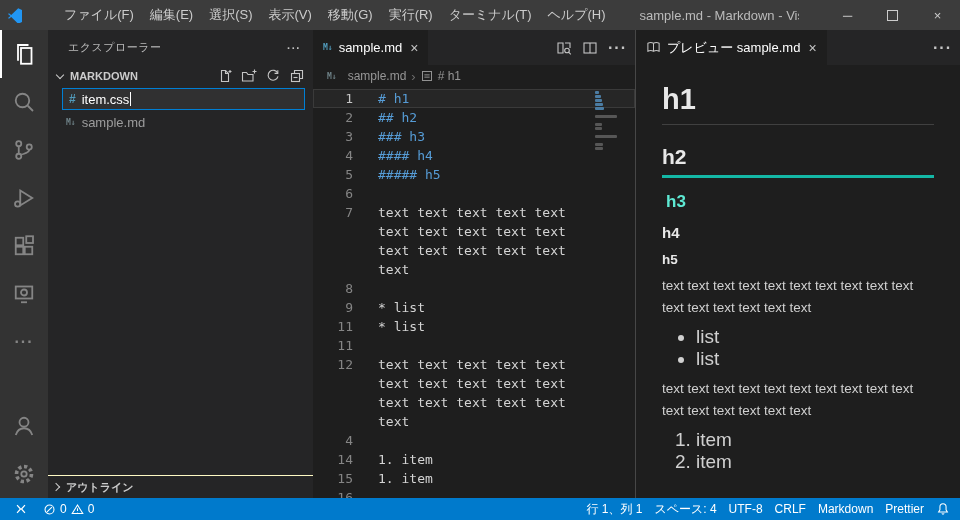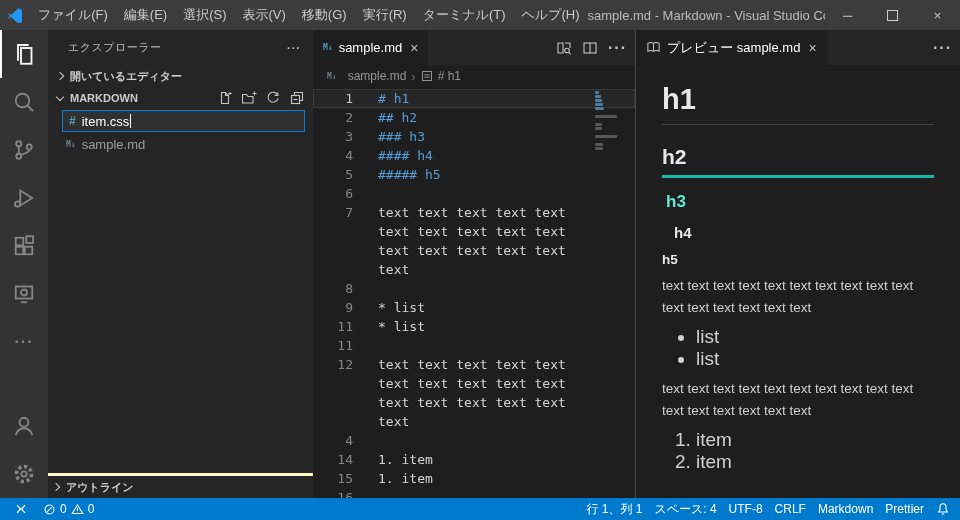--- a/index.html
+++ b/index.html
@@ -1,21 +1,21 @@
 <!DOCTYPE html>
 <html><head>
 <meta charset="utf-8">
 <style>
   html,body{margin:0;padding:0;background:#1e1e1e;}
   body{width:960px;height:520px;overflow:hidden;font-family:"Liberation Sans","DejaVu Sans",sans-serif;
        -webkit-font-smoothing:antialiased;color:#cccccc;}
   .window{width:960px;height:520px;display:flex;flex-direction:column;}
 
   
-  .titlebar{height:30px;background:#3c3c3c;display:flex;align-items:center;flex:0 0 30px;font-size:13px;color:#cccccc;}
+  .titlebar{height:30px;background:#3c3c3c;display:flex;align-items:center;flex:0 0 30px;font-size:13px;color:#cccccc;gap:26px;}
   .tb-logo{width:30px;display:flex;justify-content:center;align-items:center;}
   .menus{display:flex;}
   .menu-item{padding:0 8px;line-height:30px;cursor:default;white-space:nowrap;}
   .window-title{flex:1;text-align:center;color:#bbbbbb;white-space:nowrap;overflow:hidden;}
   .win-controls{display:flex;}
   .win-btn{width:45px;height:30px;display:flex;align-items:center;justify-content:center;font-size:13px;color:#cccccc;}
   .win-btn.max span{width:9px;height:9px;border:1px solid #cccccc;display:block;}
 
   
   .main{flex:1;display:flex;min-height:0;}
@@ -41,21 +41,21 @@
   .sb-actions{display:flex;gap:8px;align-items:center;}
   .sb-actions svg,.sb-actions span{color:#c5c5c5;}
   .newfile-row{padding:1px 8px 1px 14px;}
   .newfile-box{display:flex;align-items:center;height:20px;border:1px solid #007fd4;background:#303031;padding:0 4px;}
   .hash-icon{color:#519aba;font-weight:bold;font-size:12px;margin:0 6px 0 2px;}
   .newfile-text{color:#ffffff;font-size:13px;}
   .caret{display:inline-block;width:1px;height:14px;background:#ffffff;margin-left:1px;vertical-align:middle;}
   .file-row{height:22px;display:flex;align-items:center;padding-left:18px;color:#9d9d9d;}
   .md-badge{font:bold 8px "DejaVu Sans Mono",monospace;color:#6d8086;margin-right:6px;}
   .sb-fill{flex:1;}
-  .sb-outline{height:22px;display:flex;align-items:center;border-top:3px solid #fef9c3;font-size:11px;font-weight:bold;color:#cccccc;}
+  .sb-outline{height:22px;display:flex;align-items:center;border-top:1px solid #fef9c3;font-size:11px;font-weight:bold;color:#cccccc;}
 
   
   .editor-group{width:322px;flex:0 0 322px;background:#1e1e1e;display:flex;flex-direction:column;min-width:0;}
   .tabbar{height:35px;background:#252526;display:flex;align-items:stretch;flex:0 0 35px;}
   .tab{display:flex;align-items:center;padding:0 10px;background:#1e1e1e;color:#ffffff;font-size:13px;border-right:1px solid #252526;white-space:nowrap;}
   .tab .md-badge{color:#519aba;}
   .tab-close{margin-left:8px;color:#c5c5c5;font-size:14px;line-height:1;}
   .tab-actions{margin-left:auto;display:flex;align-items:center;gap:10px;padding-right:8px;color:#c5c5c5;}
   .breadcrumb{height:22px;display:flex;align-items:center;padding-left:14px;font-size:12px;color:#969696;flex:0 0 22px;gap:5px;}
   .bc-sep{font-size:13px;color:#6e6e6e;}
@@ -69,21 +69,21 @@
   .minimap{position:absolute;top:4px;right:14px;width:26px;display:flex;flex-direction:column;gap:1px;align-items:flex-start;}
   .mm-bar{height:3px;background:#565656;border-radius:1px;}
   .mm-bar.mm-head{background:#4b7ca3;}
 
   
   .preview-group{width:325px;flex:0 0 325px;background:#1e1e1e;border-left:1px solid #474747;display:flex;flex-direction:column;box-sizing:border-box;min-width:0;}
   .md-preview{flex:1;overflow:hidden;padding:12px 26px 0 26px;color:#d0d0d0;}
   .md-preview h1{font-size:29px;font-weight:600;line-height:1.15;margin:6px 0 10px;padding-bottom:8px;border-bottom:1px solid #404040;color:#e8e8e8;}
   .md-preview h2{font-size:21px;font-weight:600;line-height:1.15;margin:20px 0 10px;padding-bottom:6px;border-bottom:3px solid #14b8a6;color:#e8e8e8;}
   .md-preview h3{font-size:17px;font-weight:600;margin:14px 4px 8px;color:#5eead4;}
-  .md-preview h4{font-size:15px;font-weight:600;margin:12px 12px 8px;color:#e8e8e8;}
+  .md-preview h4{font-size:15px;font-weight:600;margin:12px 0 8px;color:#e8e8e8;}
   .md-preview h5{font-size:13.5px;font-weight:600;margin:11px 0 8px;color:#e8e8e8;}
   .md-preview p{font-size:13.5px;line-height:21.5px;margin:8px 0;}
   .md-preview ul,.md-preview ol{margin:8px 0;padding-left:34px;font-size:19px;line-height:22px;}
 
   
   .statusbar{height:22px;background:#007acc;color:#ffffff;display:flex;align-items:center;font-size:12px;flex:0 0 22px;}
   .st-left{display:flex;align-items:center;gap:4px;padding-left:8px;}
   .st-group{display:flex;align-items:center;gap:4px;padding:0 5px;}
   .st-right{margin-left:auto;display:flex;align-items:center;}
   .st-item{padding:0 6px;white-space:nowrap;}
@@ -181,24 +181,20 @@
             <circle cx="8" cy="8" r="5" stroke-dasharray="2.2 1.7" stroke-width="2.4"></circle>
             <circle cx="8" cy="8" r="1.8" stroke-width="1.2"></circle>
           </svg>
       </div>
     </div>
 
     <div class="sidebar">
       <div class="sb-title">
         <span class="sb-title-label">エクスプローラー</span>
         <span class="sb-dots">···</span>
-      </div>
-      <div class="sb-section">
-        <span class="chev right"></span>
-        <span class="sb-sec-label">開いているエディター</span>
       </div>
       <div class="sb-section">
         <span class="chev down"></span>
         <span class="sb-sec-label">MARKDOWN</span>
         <span class="sb-actions">
           <svg class="ic" width="16" height="16" viewBox="0 0 16 16" fill="none" stroke="#c5c5c5" stroke-width="1.1">
               <path d="M8.5 2.5h-4v11h7v-8z"></path>
               <path d="M8.5 2.5v3h3"></path>
               <path d="M13 2v3M11.5 3.5h3"></path>
             </svg>

